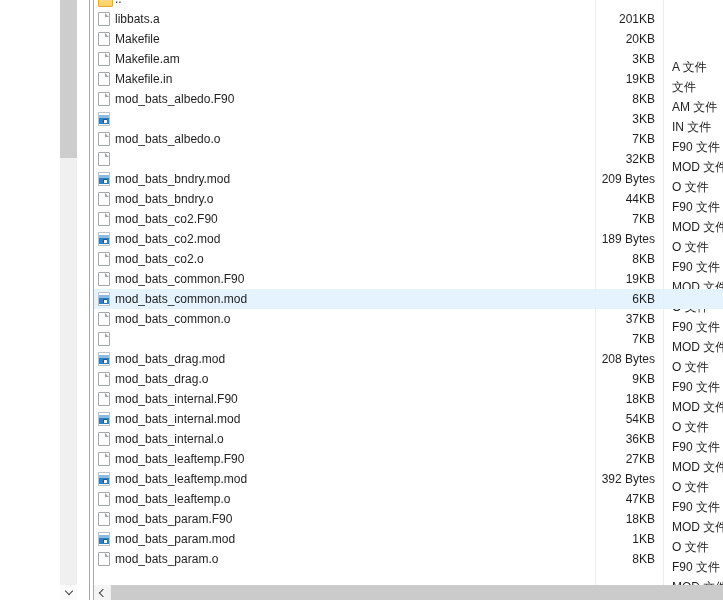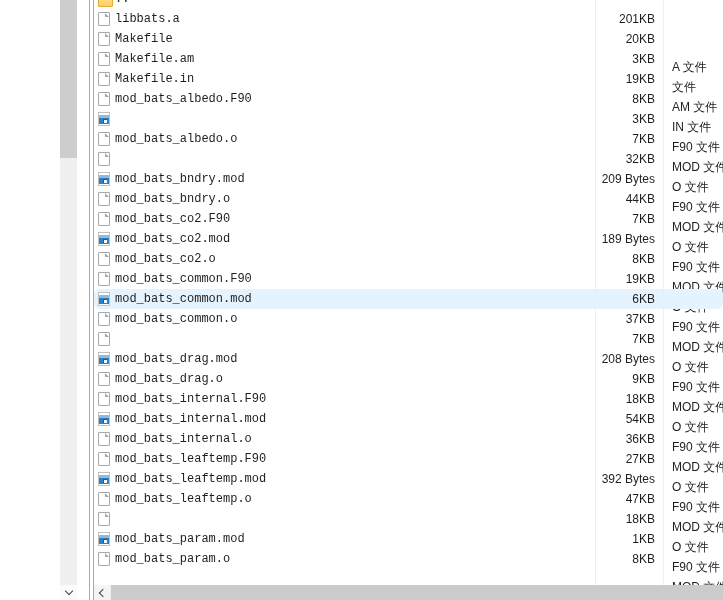--- a/index.html
+++ b/index.html
@@ -20,22 +20,22 @@
   
   .divider{position:absolute;left:89px;top:0;width:3px;height:600px;background:#ffffff;
     border-left:1px solid #a9a9a9;border-right:1px solid #a9a9a9;}
   
   .filepanel{position:absolute;left:94px;top:0;width:629px;height:585px;background:#fff;overflow:hidden;}
   .colsep{position:absolute;top:0;width:1px;height:585px;background:#e9eff5;z-index:3;}
   .colsep.sep1{left:501px;}
   .colsep.sep2{left:569px;}
   .rows{position:absolute;left:0;top:-11px;width:629px;}
   .row{position:relative;height:20px;line-height:20px;white-space:nowrap;}
-  .row.selected{background:#e5f3ff;border-radius:6px;}
-  .row .name{position:absolute;left:21px;top:0;font-family:Liberation Mono, monospace;}
+  .row.selected{background:#e5f3ff;}
+  .row .name{position:absolute;left:21px;top:0;}
   .row .size{position:absolute;right:68px;top:0;text-align:right;}
   .row .type{position:absolute;left:578px;top:0;margin-top:48px;}
   
   .ficon{position:absolute;left:4px;top:3px;width:12px;height:14px;}
   .icon-file{background:#fff;border:1px solid #a4a9ae;border-radius:1px;width:10px;height:12px;position:relative;}
   .icon-file:after{content:"";position:absolute;top:0;right:0;width:0;height:0;
     border-style:solid;border-width:0 4px 4px 0;border-color:#dfe3e6 #ffffff #a4a9ae transparent;}
   .icon-mod{background:#fff;border:1px solid #bfc3c7;width:10px;height:12px;position:relative;}
   .icon-mod:before{content:"";position:absolute;left:0;right:0;top:2px;bottom:1px;
     background:linear-gradient(#8abbe2 0 3px,#2e7fc2 3px 100%);}
@@ -267,20 +267,21 @@
             <span class="icon-file" style="display: block;"></span>
           </span>
           <span class="name">mod_bats_leaftemp.o</span>
           <span class="size">47KB</span>
           <span class="type">O 文件</span>
         </div>
         <div class="row">
           <span class="ficon">
             <span class="icon-file" style="display: block;"></span>
           </span>
+          <span class="name">mod_bats_param.F90</span>
           <span class="size">18KB</span>
           <span class="type">F90 文件</span>
         </div>
         <div class="row">
           <span class="ficon">
             <span class="icon-mod" style="display: block;"></span>
           </span>
           <span class="name">mod_bats_param.mod</span>
           <span class="size">1KB</span>
           <span class="type">MOD 文件</span>

